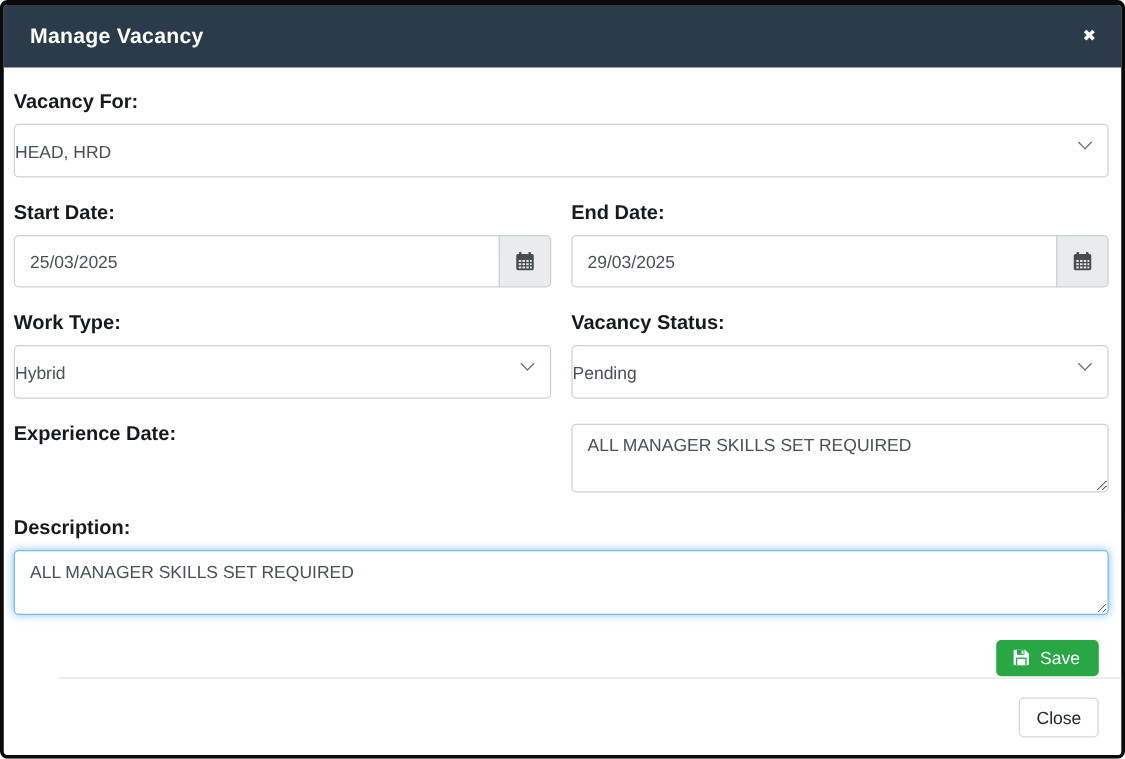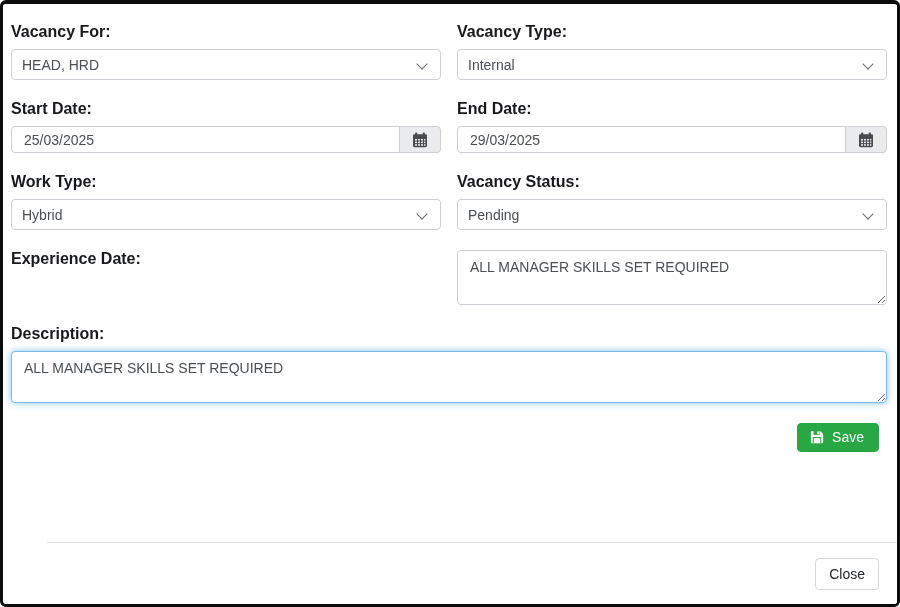--- a/index.html
+++ b/index.html
@@ -57,29 +57,29 @@
 
   .text-input, .select-control, .textarea-control {
     width: 100%;
     font-family: "Liberation Sans", "DejaVu Sans", sans-serif;
     font-size: 14px; color: #4a4f54;
     background: #fff;
     border: 1px solid #cdd1d6;
     border-radius: 4px;
   }
   .text-input {
-    height: 27px;
+    height: 42px;
     padding: 0 12px;
   }
 
   
   .select-control {
-    height: 31px;
+    height: 43px;
     display: flex; align-items: center;
-    padding: 0 32px 0 10px;
+    padding: 0 32px 0 0;
     position: relative;
     cursor: pointer;
     user-select: none;
   }
   .chevron {
     position: absolute; right: 14px; top: 10px;
     width: 8px; height: 8px;
     border-right: 1.6px solid #636a72;
     border-bottom: 1.6px solid #636a72;
     transform: rotate(45deg);
@@ -149,35 +149,32 @@
     cursor: pointer;
   }
 
   svg { display: block; }
 </style>
 </head>
 <body>
 
 <div class="window">
 
+  <div class="modal-header">
+    <span class="modal-title">Manage Vacancy</span>
+    <button class="close-x">✖</button>
+  </div>
 
   <div class="modal-body">
 
     <div class="form-row">
       <div class="form-group">
         <label class="field-label">Vacancy For:</label>
         <div class="select-control">
           <span>HEAD, HRD</span>
-          <span class="chevron"></span>
-        </div>
-      </div>
-      <div class="form-group">
-        <label class="field-label">Vacancy Type:</label>
-        <div class="select-control">
-          <span>Internal</span>
           <span class="chevron"></span>
         </div>
       </div>
     </div>
 
     <div class="form-row">
       <div class="form-group">
         <label class="field-label">Start Date:</label>
         <div class="input-group">
           <input class="text-input" type="text" value="25/03/2025" style="">

